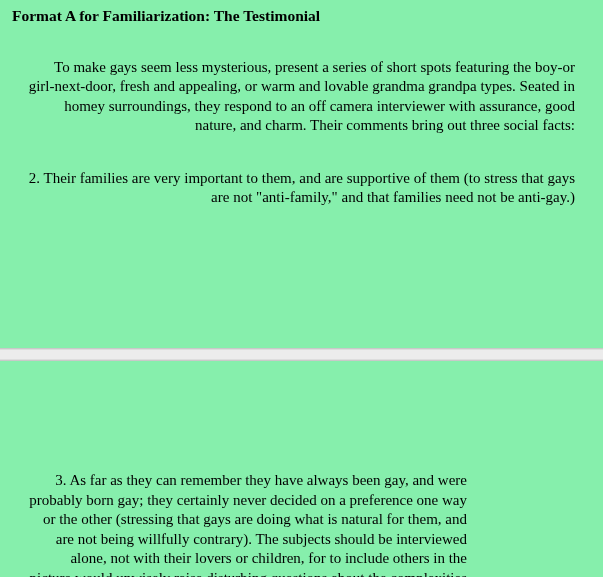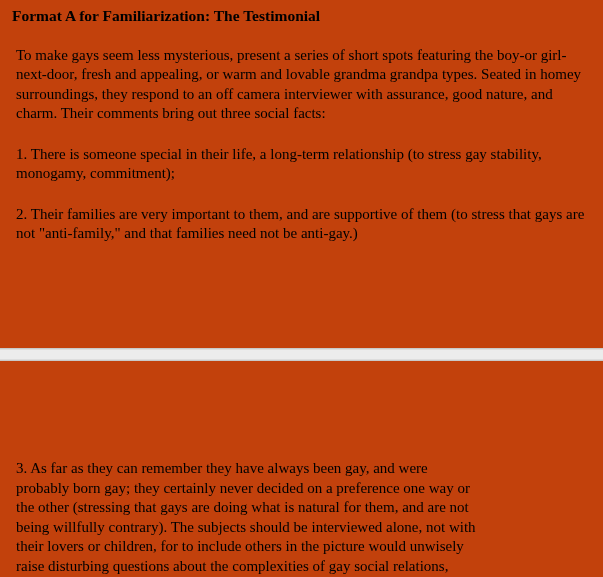--- a/index.html
+++ b/index.html
@@ -11,38 +11,38 @@
     width: 603px;
     height: 577px;
     overflow: hidden;
     font-family: "Liberation Serif", "DejaVu Serif", serif;
     color: #000000;
   }
   .page {
     position: relative;
     width: 603px;
     height: 577px;
-    background: #c2410c;
+    background: #86efac;
   }
   .doc-section {
     padding: 0 12px;
     box-sizing: border-box;
   }
   .doc-title {
     font-size: 15.5px;
     font-weight: bold;
     line-height: 1.2;
     margin: 0;
     padding-top: 7px;
   }
   .para {
     font-size: 15px;
     line-height: 1.30;
-    margin: 4px;
-    text-align: left;
+    margin: 16px;
+    text-align: right;
   }
   .para-intro {
     padding-top: 16px;
   }
   .para-num {
     padding-top: 17px;
   }
   .page-break {
     position: absolute;
     left: 0;
@@ -75,21 +75,20 @@
   }
 </style>
 </head>
 <body>
 
 <div class="page">
 
   <div class="doc-section">
     <h1 class="doc-title">Format A for Familiarization: The Testimonial</h1>
     <p class="para para-intro">To make gays seem less mysterious, present a series of short spots featuring the boy-or girl-next-door, fresh and appealing, or warm and lovable grandma grandpa types. Seated in homey surroundings, they respond to an off camera interviewer with assurance, good nature, and charm. Their comments bring out three social facts:</p>
-    <p class="para para-num">1. There is someone special in their life, a long-term relationship (to stress gay stability, monogamy, commitment);</p>
     <p class="para para-num">2. Their families are very important to them, and are supportive of them (to stress that gays are not "anti-family," and that families need not be anti-gay.)</p>
   </div>
 
   <div class="page-break">
     <div class="break-line-top"></div>
     <div class="break-gap"></div>
     <div class="break-line-bottom"></div>
   </div>
 
   <div class="lower-block doc-section">

